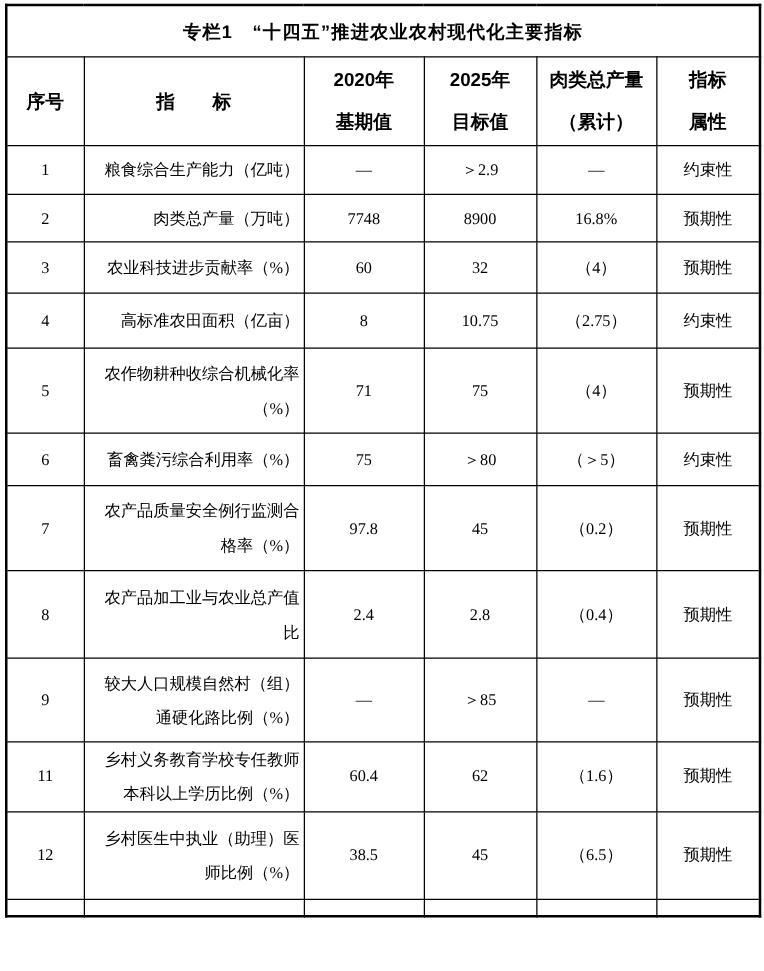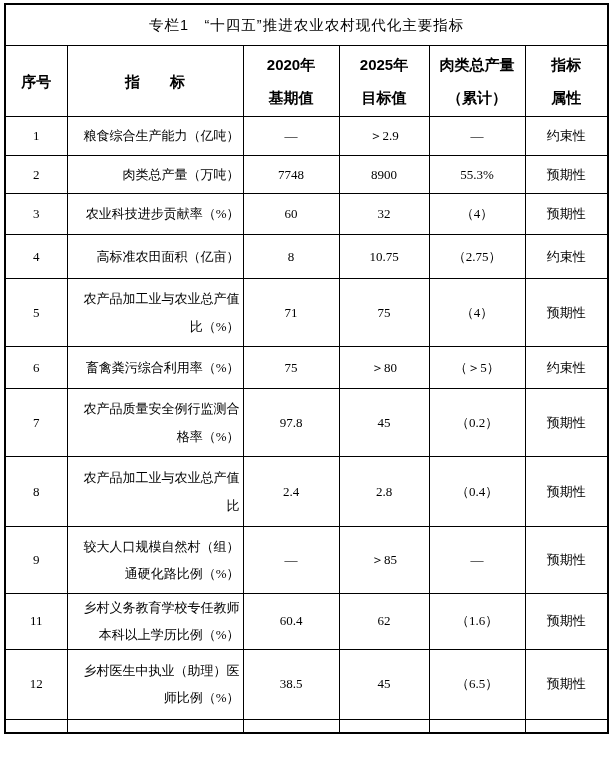--- a/index.html
+++ b/index.html
@@ -25,21 +25,21 @@
     vertical-align: middle;
     color: #000;
     overflow: hidden;
   }
   
   .title-cell {
     height: 40px;
     vertical-align: top;
     padding-top: 8px;
     font-family: "Liberation Sans", "DejaVu Sans", sans-serif;
-    font-weight: normal;
+    font-weight: bold;
     font-size: 14.5px;
     letter-spacing: 1px;
     border-radius: 14px;
   }
   
   .header-row th {
     height: 70px;
     font-family: "Liberation Sans", "DejaVu Sans", sans-serif;
     font-weight: bold;
     font-size: 15px;
@@ -110,42 +110,42 @@
           <td>—</td>
           <td>＞2.9</td>
           <td>—</td>
           <td>约束性</td>
         </tr>
         <tr>
           <td>2</td>
           <td class="ind">肉类总产量（万吨）</td>
           <td>7748</td>
           <td>8900</td>
-          <td>55.3%</td>
+          <td>16.8%</td>
           <td>预期性</td>
         </tr>
         <tr>
           <td>3</td>
           <td class="ind">农业科技进步贡献率（%）</td>
           <td>60</td>
           <td>32</td>
           <td>（4）</td>
           <td>预期性</td>
         </tr>
         <tr>
           <td>4</td>
           <td class="ind">高标准农田面积（亿亩）</td>
           <td>8</td>
           <td>10.75</td>
           <td>（2.75）</td>
           <td>约束性</td>
         </tr>
         <tr>
           <td>5</td>
-          <td class="ind">农产品加工业与农业总产值比（%）</td>
+          <td class="ind">农作物耕种收综合机械化率（%）</td>
           <td>71</td>
           <td>75</td>
           <td>（4）</td>
           <td>预期性</td>
         </tr>
         <tr>
           <td>6</td>
           <td class="ind">畜禽粪污综合利用率（%）</td>
           <td>75</td>
           <td>＞80</td>

